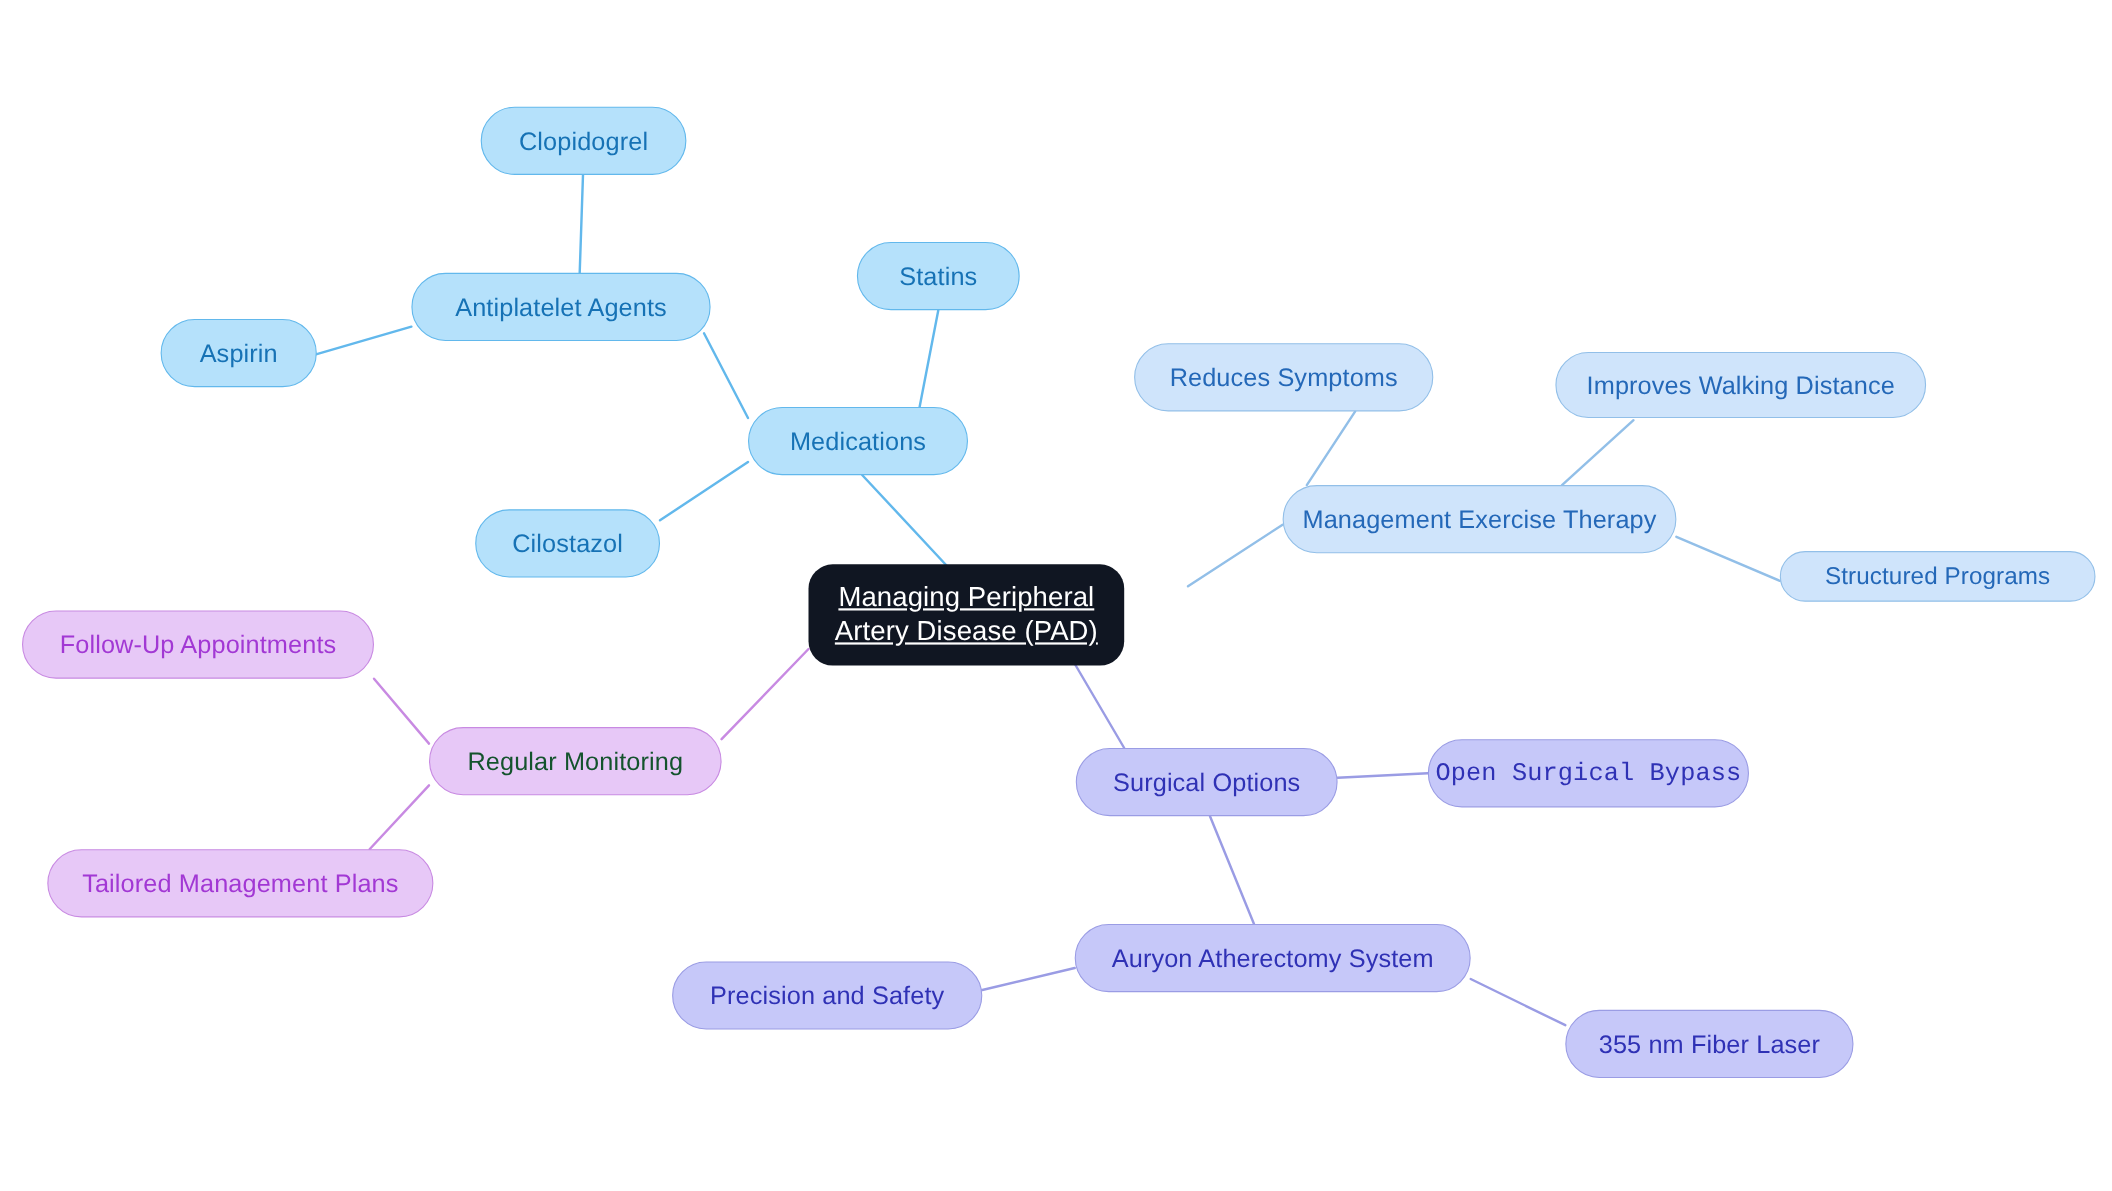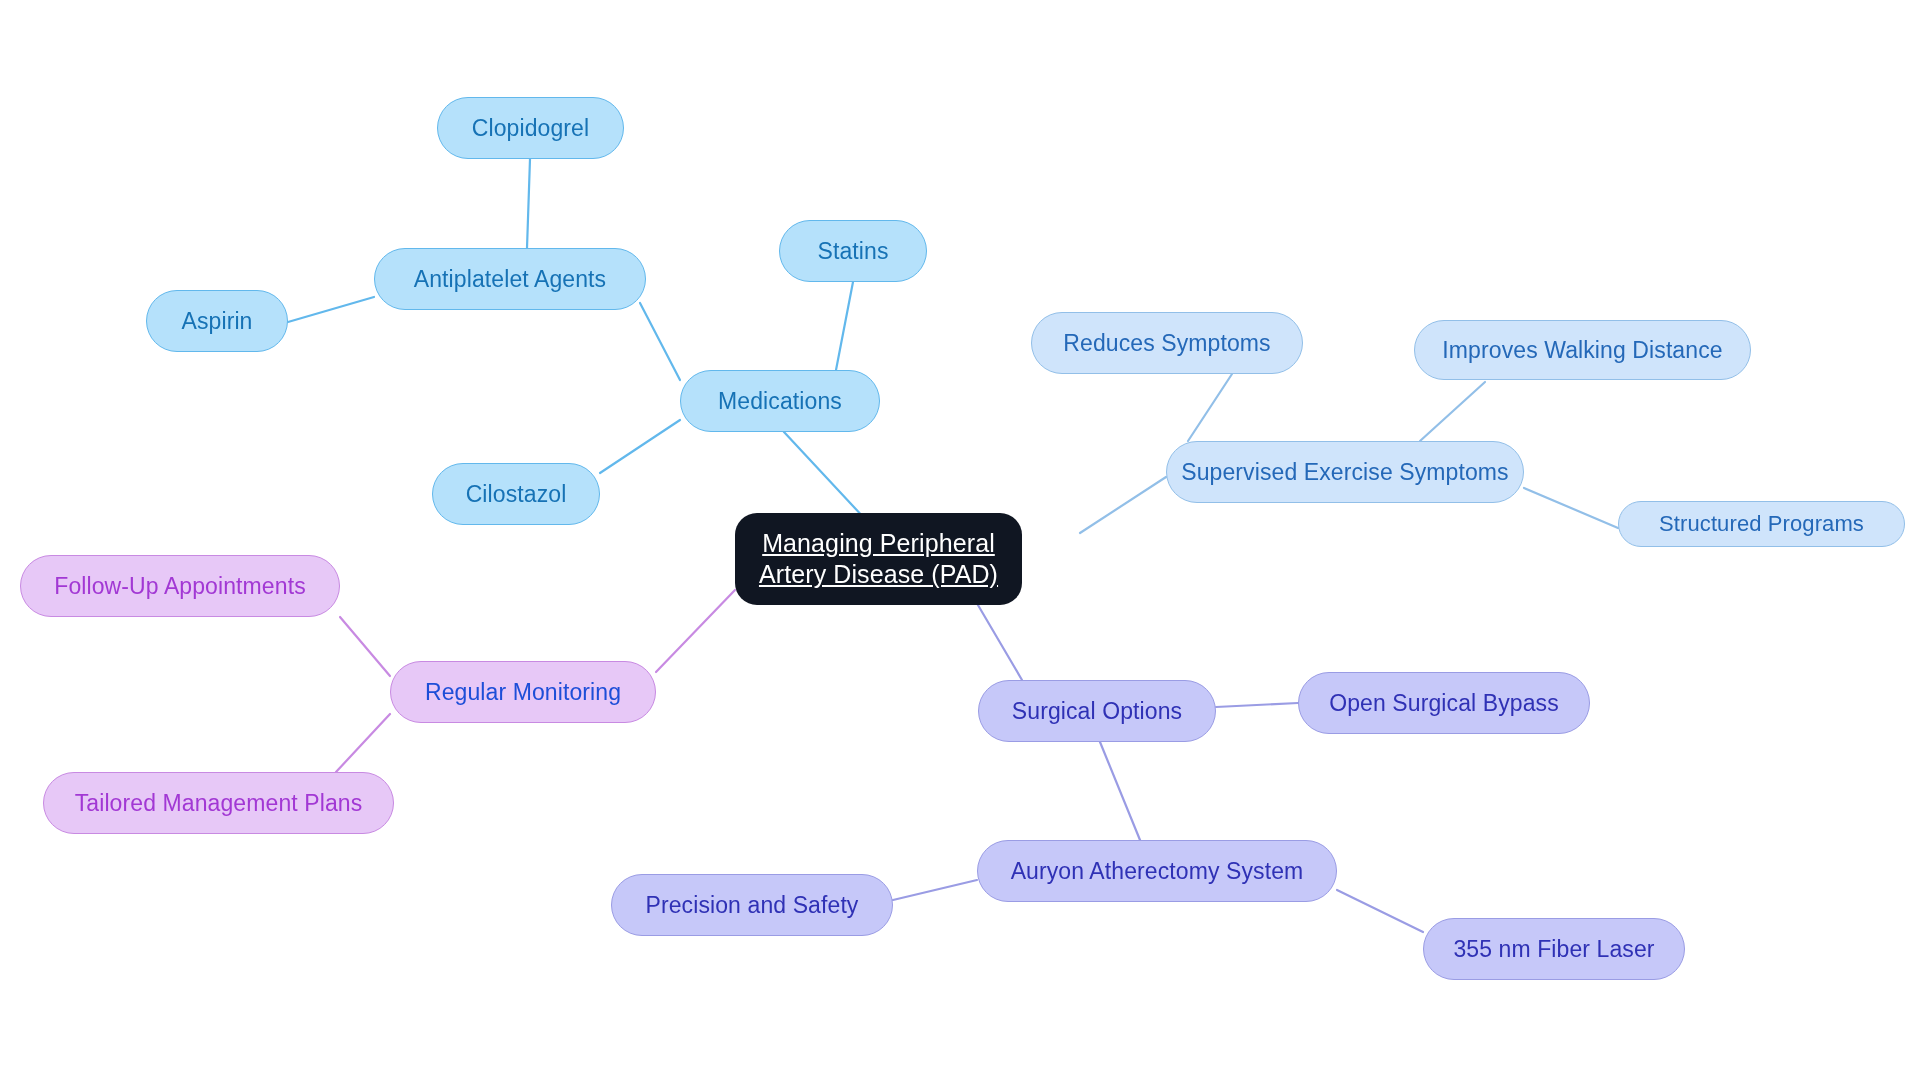--- a/index.html
+++ b/index.html
@@ -93,47 +93,47 @@
       <div class="node" style="left: 146px; top: 290px; width: 142px; height: 62px; background: rgb(181, 225, 251); border-color: rgb(98, 184, 236); color: rgb(22, 114, 181); font-size: 23px;">
         <span class="node-label">Aspirin</span>
       </div>
       <div class="node" style="left: 779px; top: 220px; width: 148px; height: 62px; background: rgb(181, 225, 251); border-color: rgb(98, 184, 236); color: rgb(22, 114, 181); font-size: 23px;">
         <span class="node-label">Statins</span>
       </div>
       <div class="node" style="left: 432px; top: 463px; width: 168px; height: 62px; background: rgb(181, 225, 251); border-color: rgb(98, 184, 236); color: rgb(22, 114, 181); font-size: 23px;">
         <span class="node-label">Cilostazol</span>
       </div>
       <div class="node" style="left: 1166px; top: 441px; width: 358px; height: 62px; background: rgb(207, 228, 251); border-color: rgb(146, 191, 232); color: rgb(36, 104, 184); font-size: 23px;">
-        <span class="node-label">Supervised Exercise Symptoms</span>
+        <span class="node-label">Management Exercise Therapy</span>
       </div>
       <div class="node" style="left: 1031px; top: 312px; width: 272px; height: 62px; background: rgb(207, 228, 251); border-color: rgb(146, 191, 232); color: rgb(36, 104, 184); font-size: 23px;">
         <span class="node-label">Reduces Symptoms</span>
       </div>
       <div class="node" style="left: 1414px; top: 320px; width: 337px; height: 60px; background: rgb(207, 228, 251); border-color: rgb(146, 191, 232); color: rgb(36, 104, 184); font-size: 23px;">
         <span class="node-label">Improves Walking Distance</span>
       </div>
       <div class="node" style="left: 1618px; top: 501px; width: 287px; height: 46px; background: rgb(207, 228, 251); border-color: rgb(146, 191, 232); color: rgb(36, 104, 184); font-size: 22px;">
         <span class="node-label">Structured Programs</span>
       </div>
       <div class="node" style="left: 978px; top: 680px; width: 238px; height: 62px; background: rgb(198, 200, 249); border-color: rgb(154, 156, 228); color: rgb(47, 49, 181); font-size: 23px; text-align: center;">
         <span class="node-label">Surgical Options</span>
       </div>
-      <div class="node" style="left: 1298px; top: 672px; width: 292px; height: 62px; background: rgb(198, 200, 249); border-color: rgb(154, 156, 228); color: rgb(47, 49, 181); font-size: 23px;">
+      <div class="node" style="left: 1298px; top: 672px; width: 292px; height: 62px; background: rgb(198, 200, 249); border-color: rgb(154, 156, 228); color: rgb(47, 49, 181); font-size: 23px; font-family: Liberation Mono, monospace;">
         <span class="node-label">Open Surgical Bypass</span>
       </div>
       <div class="node" style="left: 977px; top: 840px; width: 360px; height: 62px; background: rgb(198, 200, 249); border-color: rgb(154, 156, 228); color: rgb(47, 49, 181); font-size: 23px;">
         <span class="node-label">Auryon Atherectomy System</span>
       </div>
       <div class="node" style="left: 611px; top: 874px; width: 282px; height: 62px; background: rgb(198, 200, 249); border-color: rgb(154, 156, 228); color: rgb(47, 49, 181); font-size: 23px;">
         <span class="node-label">Precision and Safety</span>
       </div>
       <div class="node" style="left: 1423px; top: 918px; width: 262px; height: 62px; background: rgb(198, 200, 249); border-color: rgb(154, 156, 228); color: rgb(47, 49, 181); font-size: 23px;">
         <span class="node-label">355 nm Fiber Laser</span>
       </div>
-      <div class="node" style="left: 390px; top: 661px; width: 266px; height: 62px; background: rgb(231, 200, 247); border-color: rgb(200, 138, 226); color: #1d4ed8; font-size: 23px;">
+      <div class="node" style="left: 390px; top: 661px; width: 266px; height: 62px; background: rgb(231, 200, 247); border-color: rgb(200, 138, 226); color: #14532d; font-size: 23px;">
         <span class="node-label">Regular Monitoring</span>
       </div>
       <div class="node" style="left: 20px; top: 555px; width: 320px; height: 62px; background: rgb(231, 200, 247); border-color: rgb(200, 138, 226); color: rgb(162, 56, 212); font-size: 23px;">
         <span class="node-label">Follow-Up Appointments</span>
       </div>
       <div class="node" style="left: 43px; top: 772px; width: 351px; height: 62px; background: rgb(231, 200, 247); border-color: rgb(200, 138, 226); color: rgb(162, 56, 212); font-size: 23px;">
         <span class="node-label">Tailored Management Plans</span>
       </div>
     </div>
 </div>

